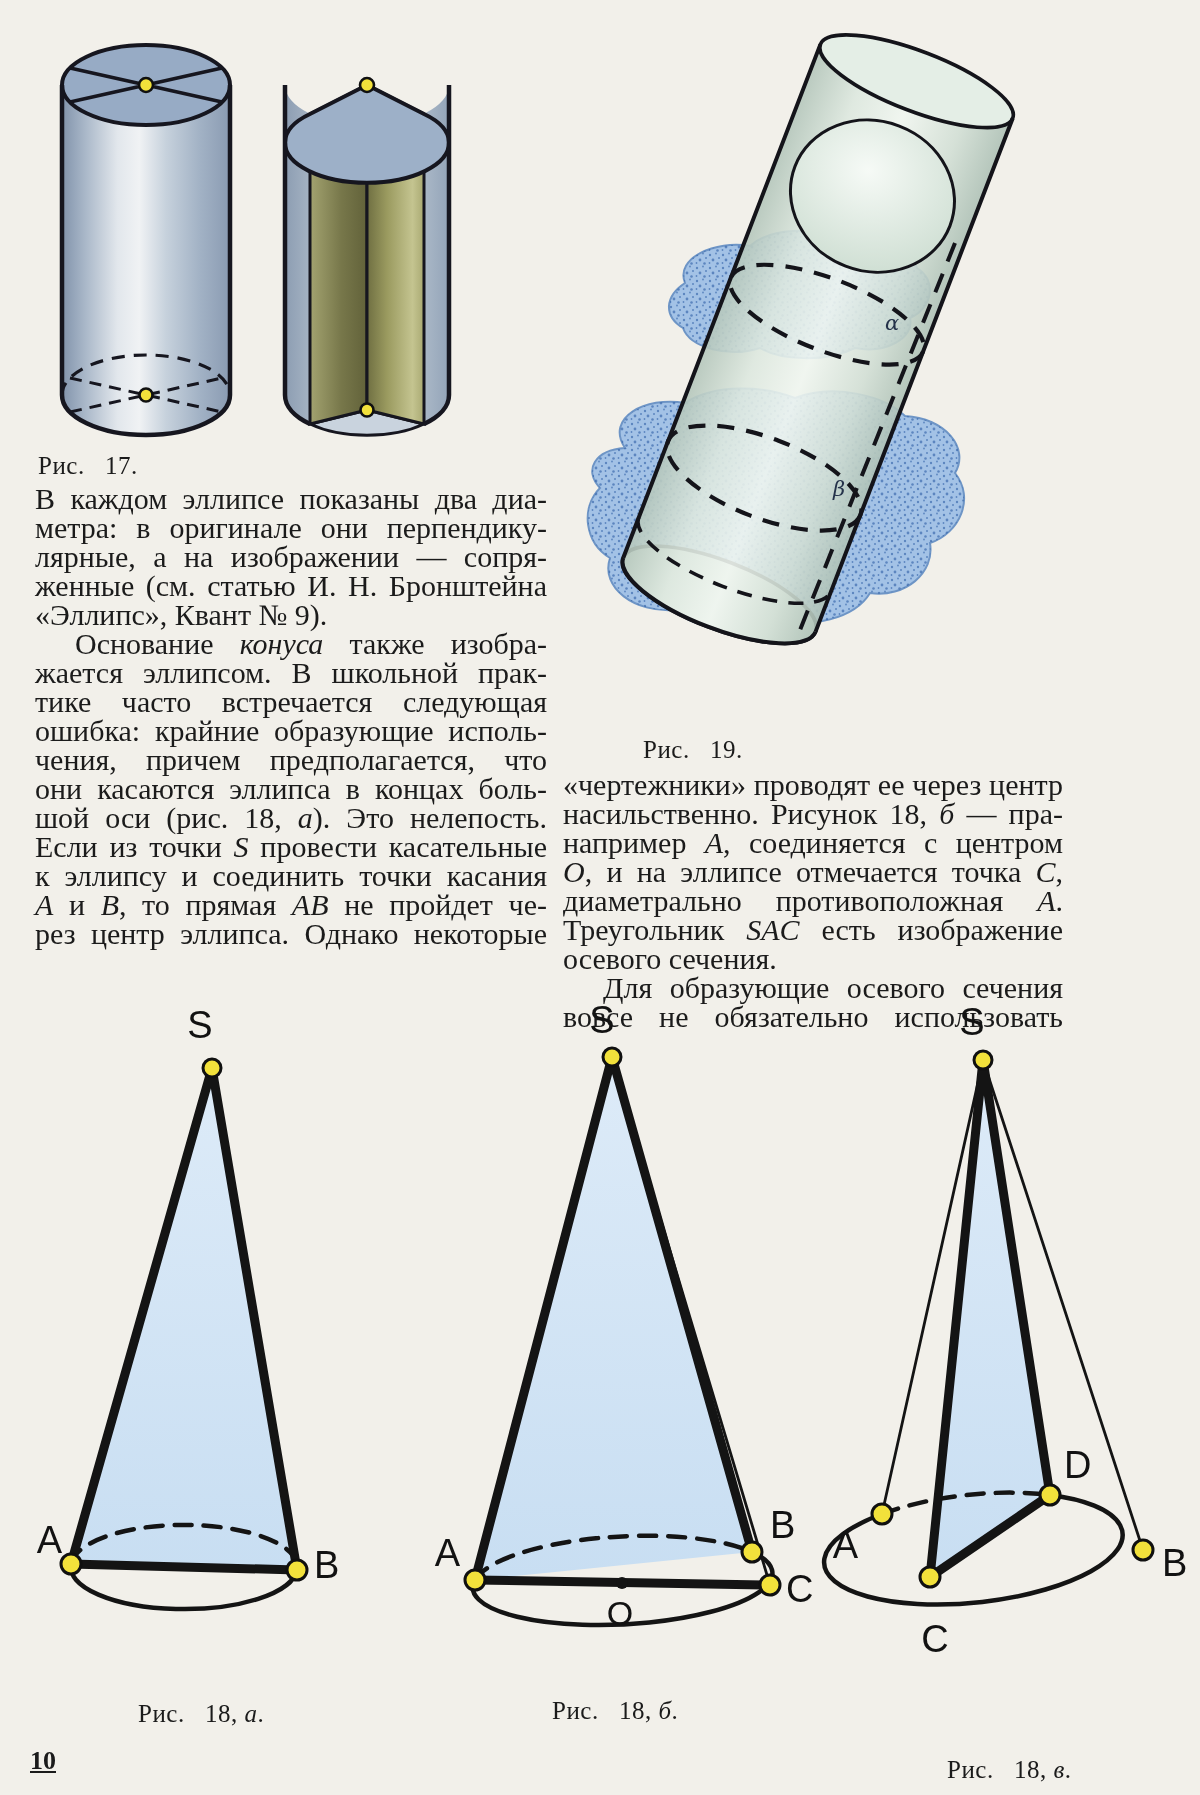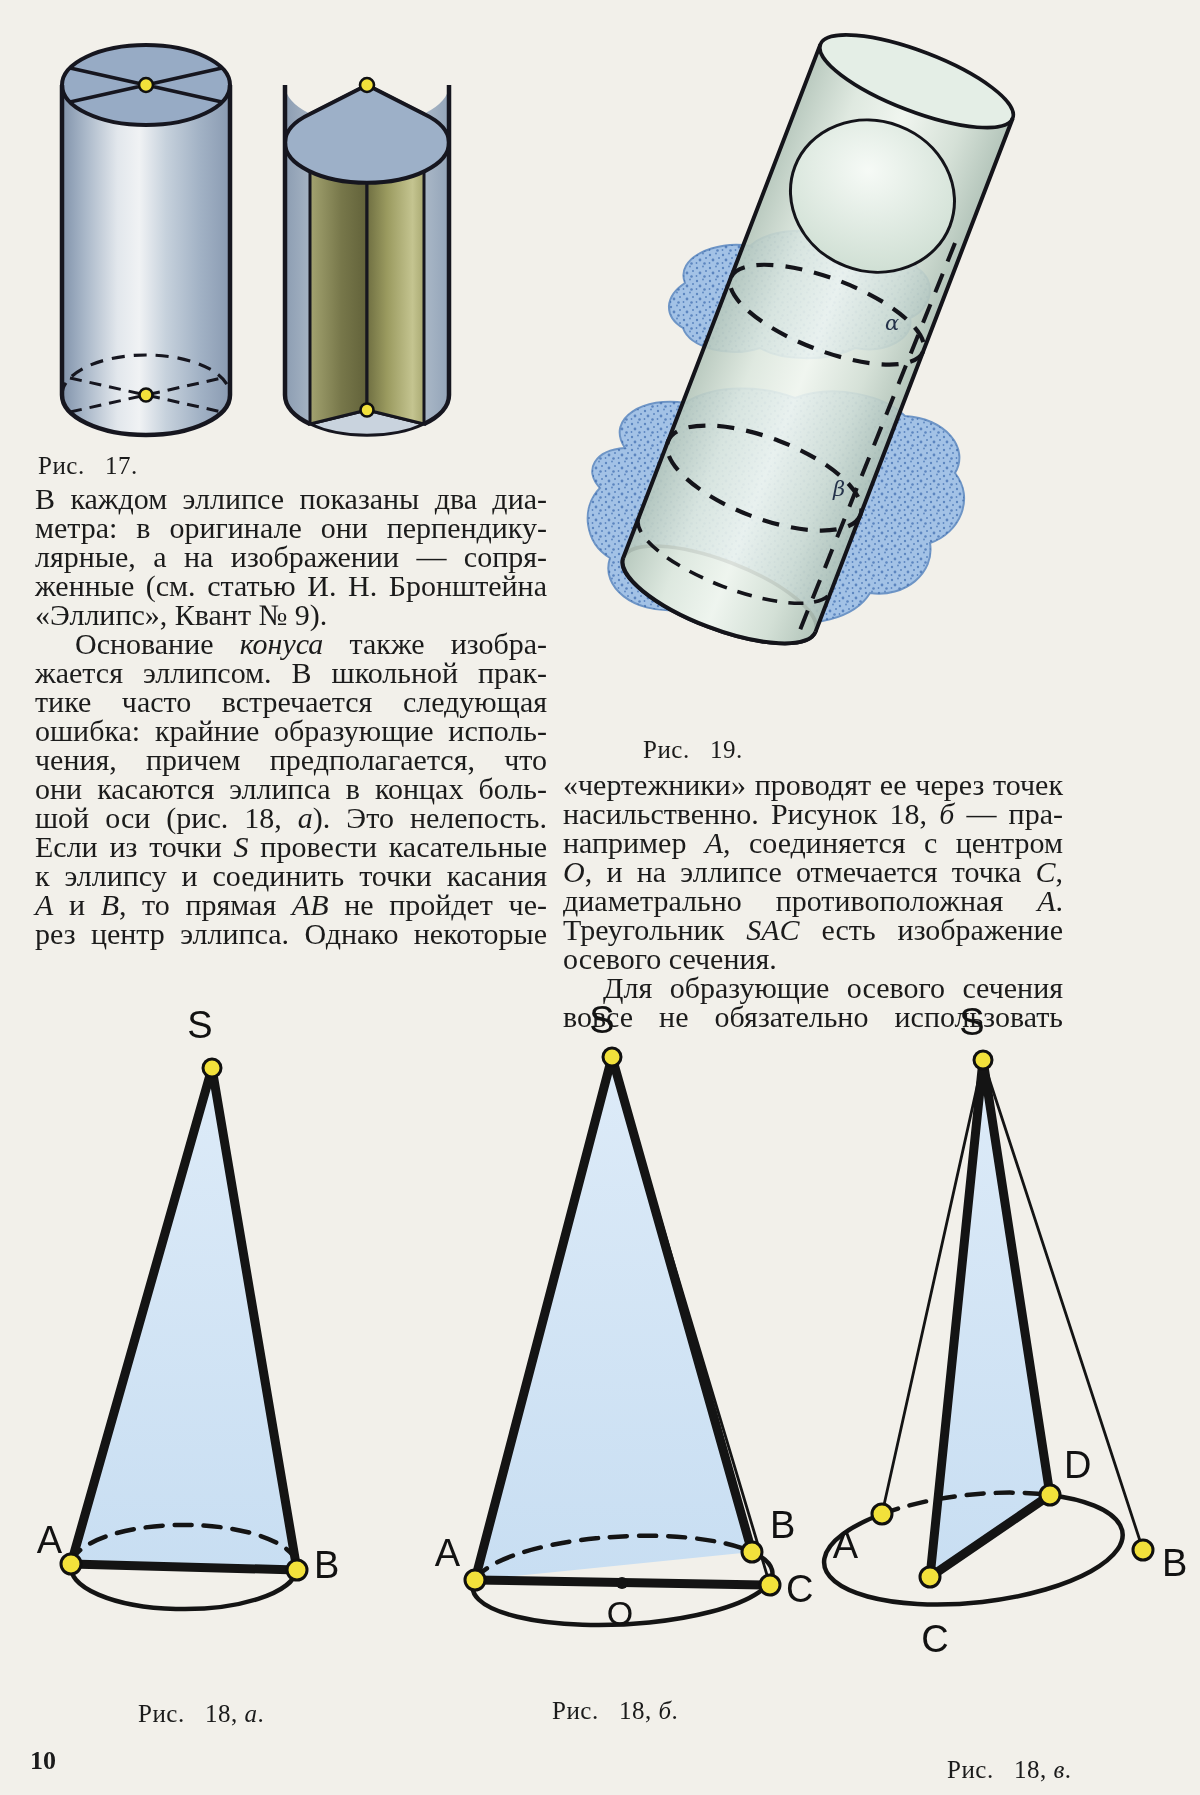--- a/index.html
+++ b/index.html
@@ -4,21 +4,21 @@
 <style>
   html,body{margin:0;padding:0;background:#888;}
   .page{position:relative;width:1200px;height:1795px;background:#f2f0ea;
         font-family:"Liberation Serif","DejaVu Serif",serif;color:#1b1b1b;overflow:hidden;}
   svg{position:absolute;overflow:visible;}
   .col{position:absolute;font-size:30px;line-height:29px;}
   .col .ln{text-align:justify;text-align-last:justify;}
   .col .ln.pend{text-align-last:left;}
   .col .ln.ind{text-indent:40px;}
   .cap{position:absolute;font-size:25px;letter-spacing:.5px;}
-  .pagenum{position:absolute;left:30px;top:1746px;font-size:26px;font-weight:bold;}
+  .pagenum{position:absolute;left:30px;top:1746px;font-size:26px;font-weight:bold;text-decoration:underline;}
   .figlabel{font-family:"Liberation Sans","DejaVu Sans",sans-serif;font-size:38px;fill:#121212;}
   .greek{font-family:"DejaVu Serif",serif;font-style:italic;font-size:21px;fill:#24324a;}
 </style>
 </head>
 <body>
 
 <div class="page">
 
   <svg style="left:35px;top:15px" width="430" height="435" viewBox="0 0 430 435">
     <defs>
@@ -152,21 +152,21 @@
     <div class="ln">чения, причем предполагается, что</div>
     <div class="ln">они касаются эллипса в концах боль-</div>
     <div class="ln">шой оси (рис. 18, <i>а</i>). Это нелепость.</div>
     <div class="ln">Если из точки <i>S</i> провести касательные</div>
     <div class="ln">к эллипсу и соединить точки касания</div>
     <div class="ln"><i>А</i> и <i>В</i>, то прямая <i>АВ</i> не пройдет че-</div>
     <div class="ln">рез центр эллипса. Однако некоторые</div>
   </div>
 
   <div class="col" style="left:563px;top:770px;width:500px">
-    <div class="ln">«чертежники» проводят ее через точек</div>
+    <div class="ln">«чертежники» проводят ее через центр</div>
     <div class="ln">насильственно. Рисунок 18, <i>б</i> — пра-</div>
     <div class="ln">например <i>А</i>, соединяется с центром</div>
     <div class="ln"><i>О</i>, и на эллипсе отмечается точка <i>С</i>,</div>
     <div class="ln">диаметрально противоположная <i>А</i>.</div>
     <div class="ln">Треугольник <i>SAC</i> есть изображение</div>
     <div class="ln pend">осевого сечения.</div>
     <div class="ln ind">Для образующие осевого сечения</div>
     <div class="ln">вовсе не обязательно использовать</div>
   </div>
 

